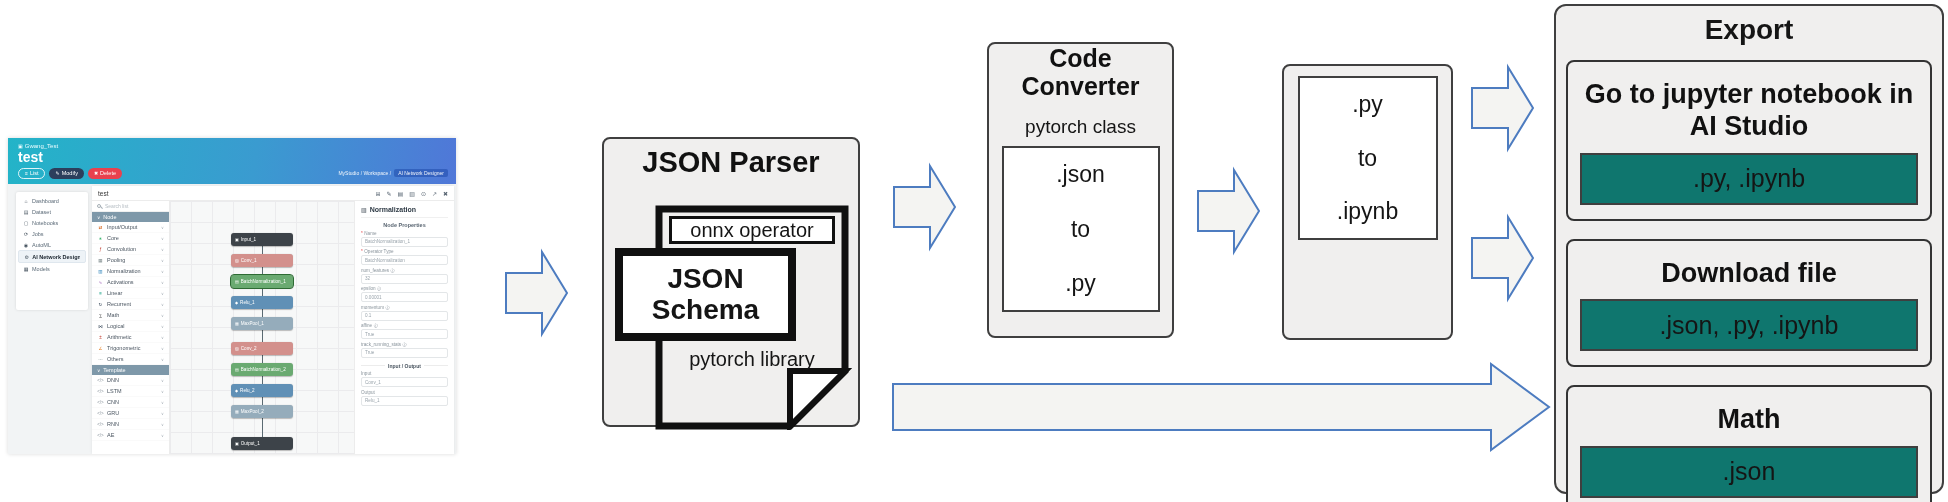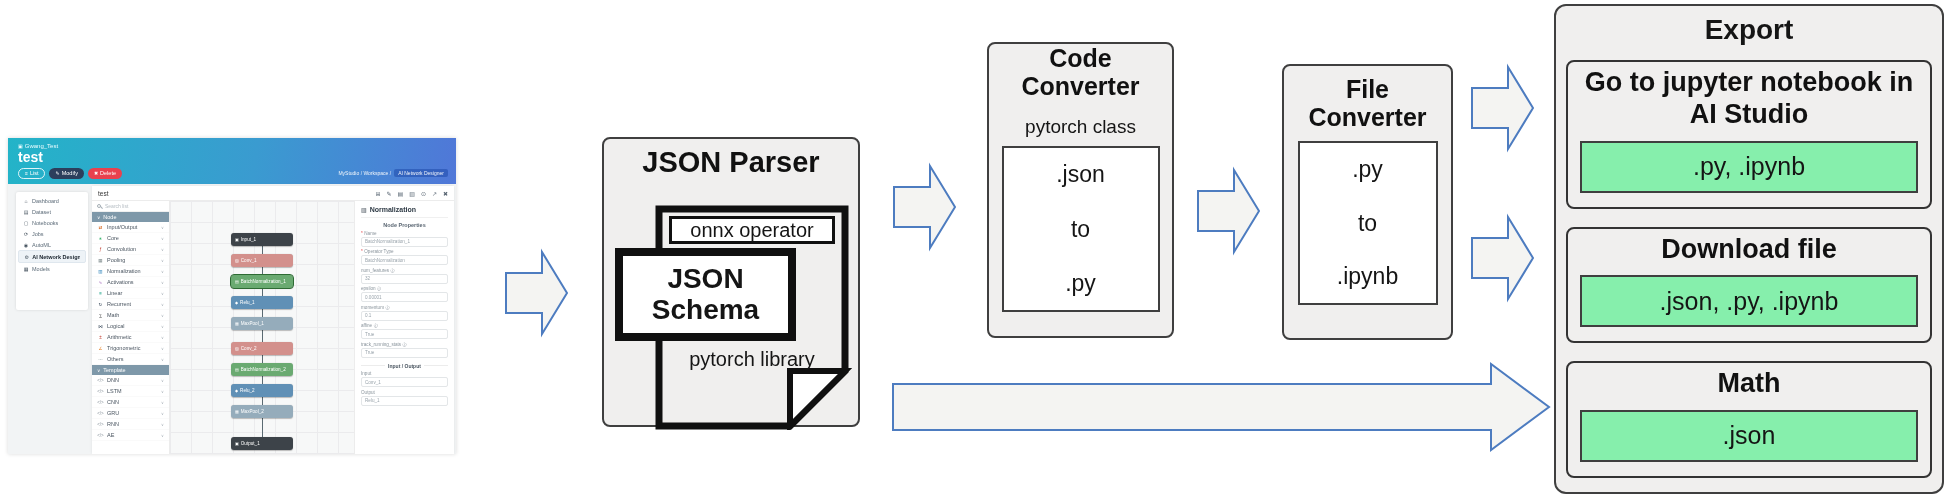--- a/index.html
+++ b/index.html
@@ -28,23 +28,23 @@
         justify-content:space-between;text-align:center;font-size:23px;padding:13px 0;}
   .codeconv .conv-inner{width:158px;height:166px;margin:8px auto 0;}
 
   .fileconv{left:1282px;top:64px;width:171px;height:276px;}
   .fileconv .box-title{font-size:25px;width:135px;margin:9px auto 0;}
   .fileconv .conv-inner{width:140px;height:164px;margin:10px auto 0;}
 
   .export{left:1554px;top:4px;width:390px;height:490px;border-radius:12px;border-width:2.5px;padding:0 10px;}
   .ex-title{font-size:28px;font-weight:bold;text-align:center;margin-top:8px;}
   .ex-opts{display:flex;flex-direction:column;gap:18px;margin-top:14px;}
-  .ex-opt{background:#f0efee;border:2px solid #333;border-radius:8px;padding:4px 11px 0;}
+  .ex-opt{background:#f0efee;border:2px solid #333;border-radius:8px;padding:16px 11px 0;}
   .ex-opt-title{font-size:27px;font-weight:bold;text-align:center;line-height:1.2;color:#111;}
-  .ex-formats{background:#86efac;border:2px solid #3f3f3f;margin:10px 1px 14px;height:52px;
+  .ex-formats{background:#0f766e;border:2px solid #3f3f3f;margin:10px 1px 14px;height:52px;
         display:flex;align-items:center;justify-content:center;font-size:25px;}
 
   
   .arr{position:absolute;}
   .arr polygon{fill:#f4f4f2;stroke:#4d7cc0;stroke-width:2;stroke-linejoin:miter;}
 
   
   .app{position:absolute;left:8px;top:138px;width:448px;height:316px;overflow:hidden;
        box-shadow:0 0 4px rgba(0,0,0,.15);background:#8b5cf6;}
   .app-header{position:relative;height:46px;background:linear-gradient(100deg,#23b4c8 0%,#3a9bd0 55%,#5077d8 100%);
@@ -535,21 +535,20 @@
     <div class="cc-sub">pytorch class</div>
     <div class="conv-inner">
 
     <span>.json</span>
         <span>to</span>
         <span>.py</span>
       </div>
   </div>
 
   <div class="dbox fileconv">
-    <div class="box-title">File Converter</div>
     <div class="conv-inner">
 
     <span>.py</span>
         <span>to</span>
         <span>.ipynb</span>
       </div>
   </div>
 
   <div class="dbox export">
     <div class="ex-title">Export</div>

